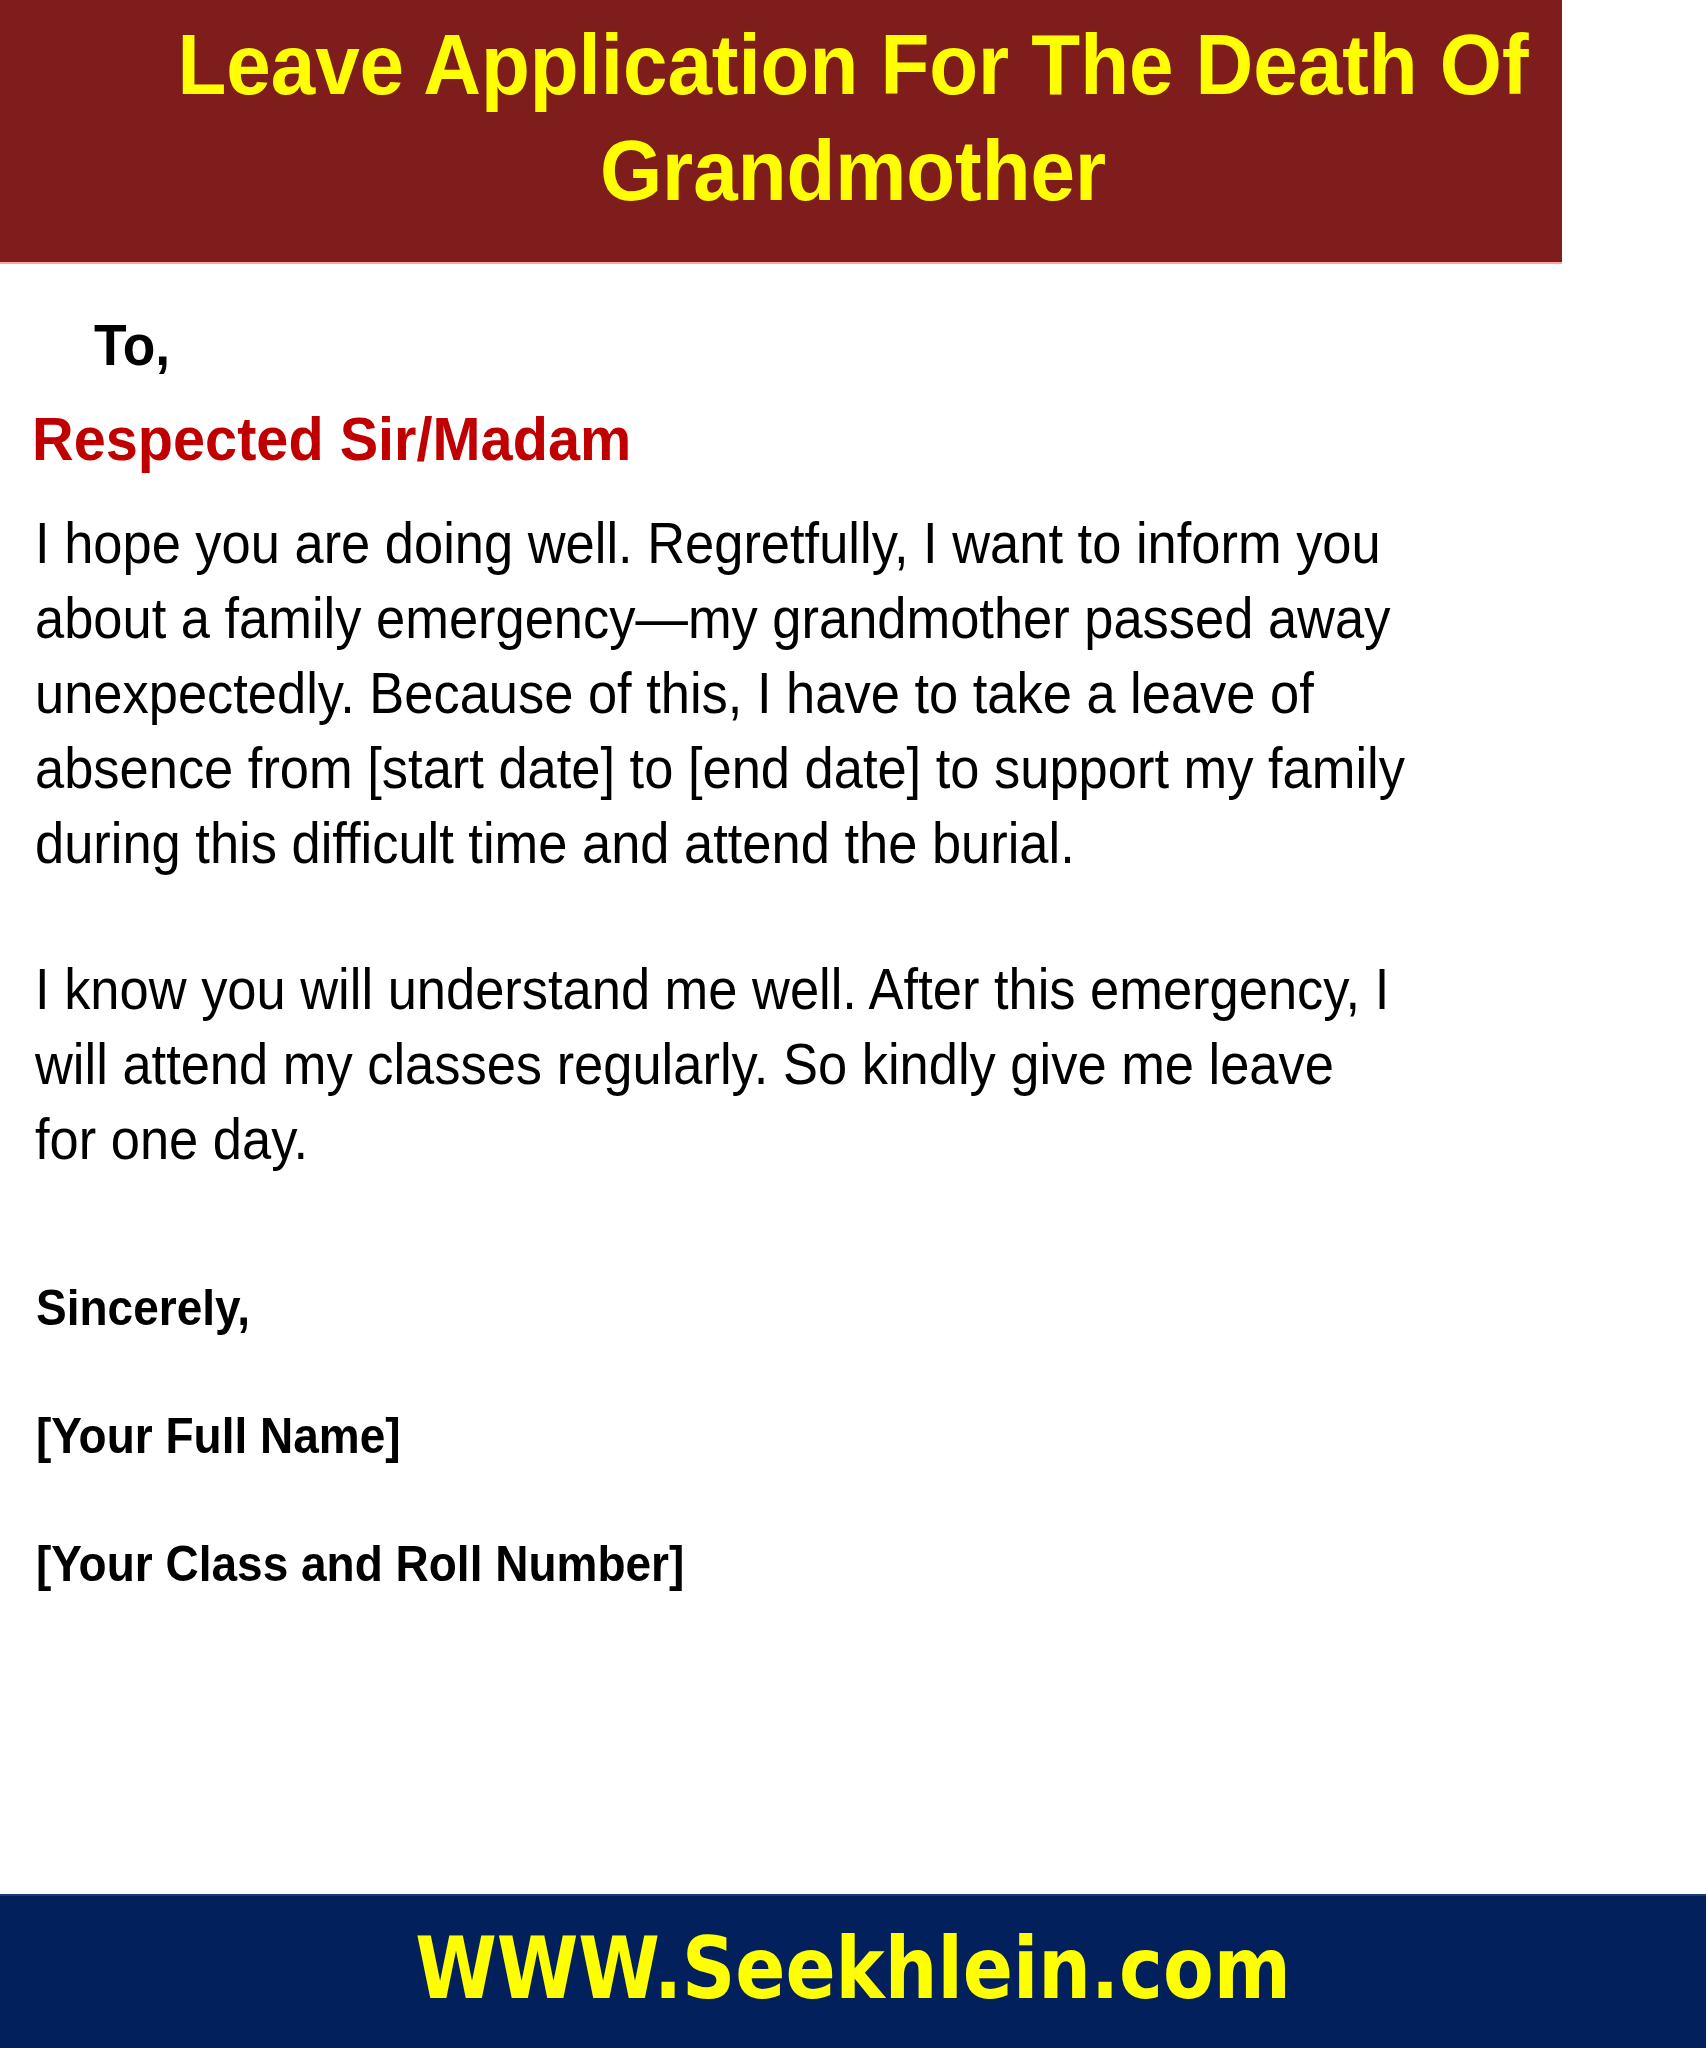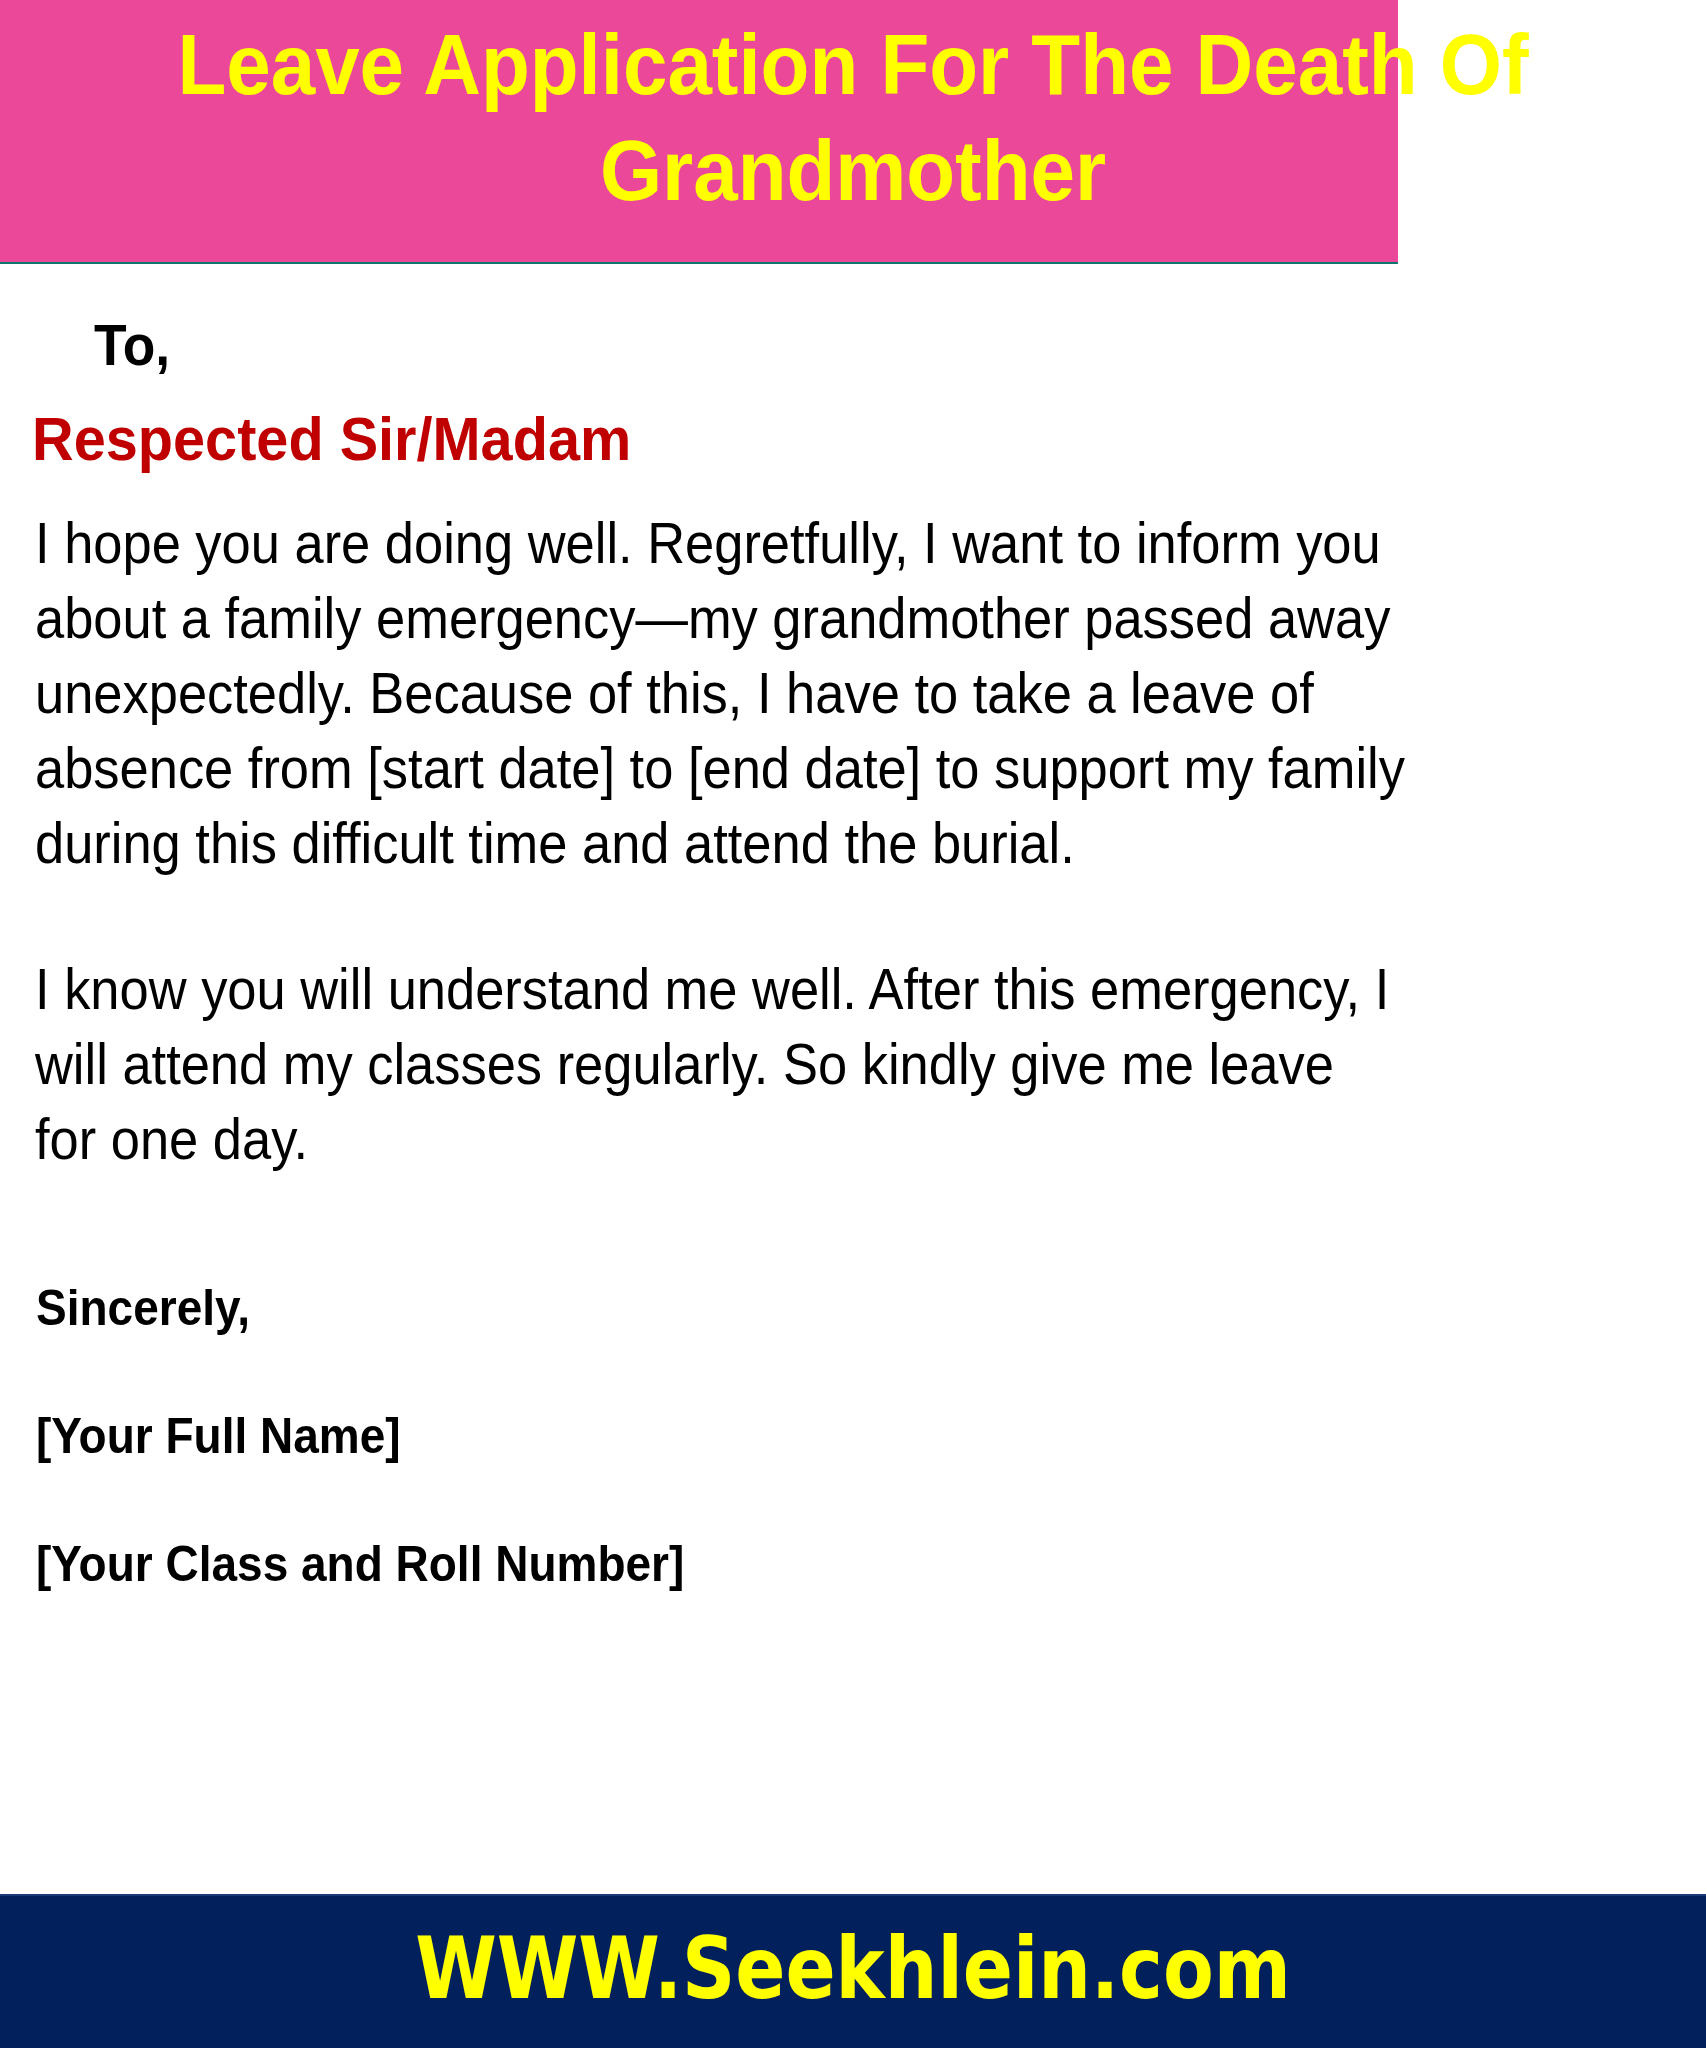--- a/index.html
+++ b/index.html
@@ -10,24 +10,24 @@
     body {
       width: 1706px;
       height: 2048px;
       position: relative;
       overflow: hidden;
       font-family: "Liberation Sans", sans-serif;
     }
     .header {
       position: absolute;
       left: 0; top: 0;
-      width: 1398px;
+      width: 1562px;
       height: 262px;
-      background: #ec4899;
-      border-bottom: 2px solid #0f766e;
+      background: #7f1d1d;
+      border-bottom: 2px solid #fca5a5;
     }
     .title {
       position: absolute;
       left: 0; top: 12px;
       width: 1706px;
       margin: 0;
       text-align: center;
       color: #ffff00;
       font-family: "Liberation Sans", sans-serif;
       font-weight: bold;

